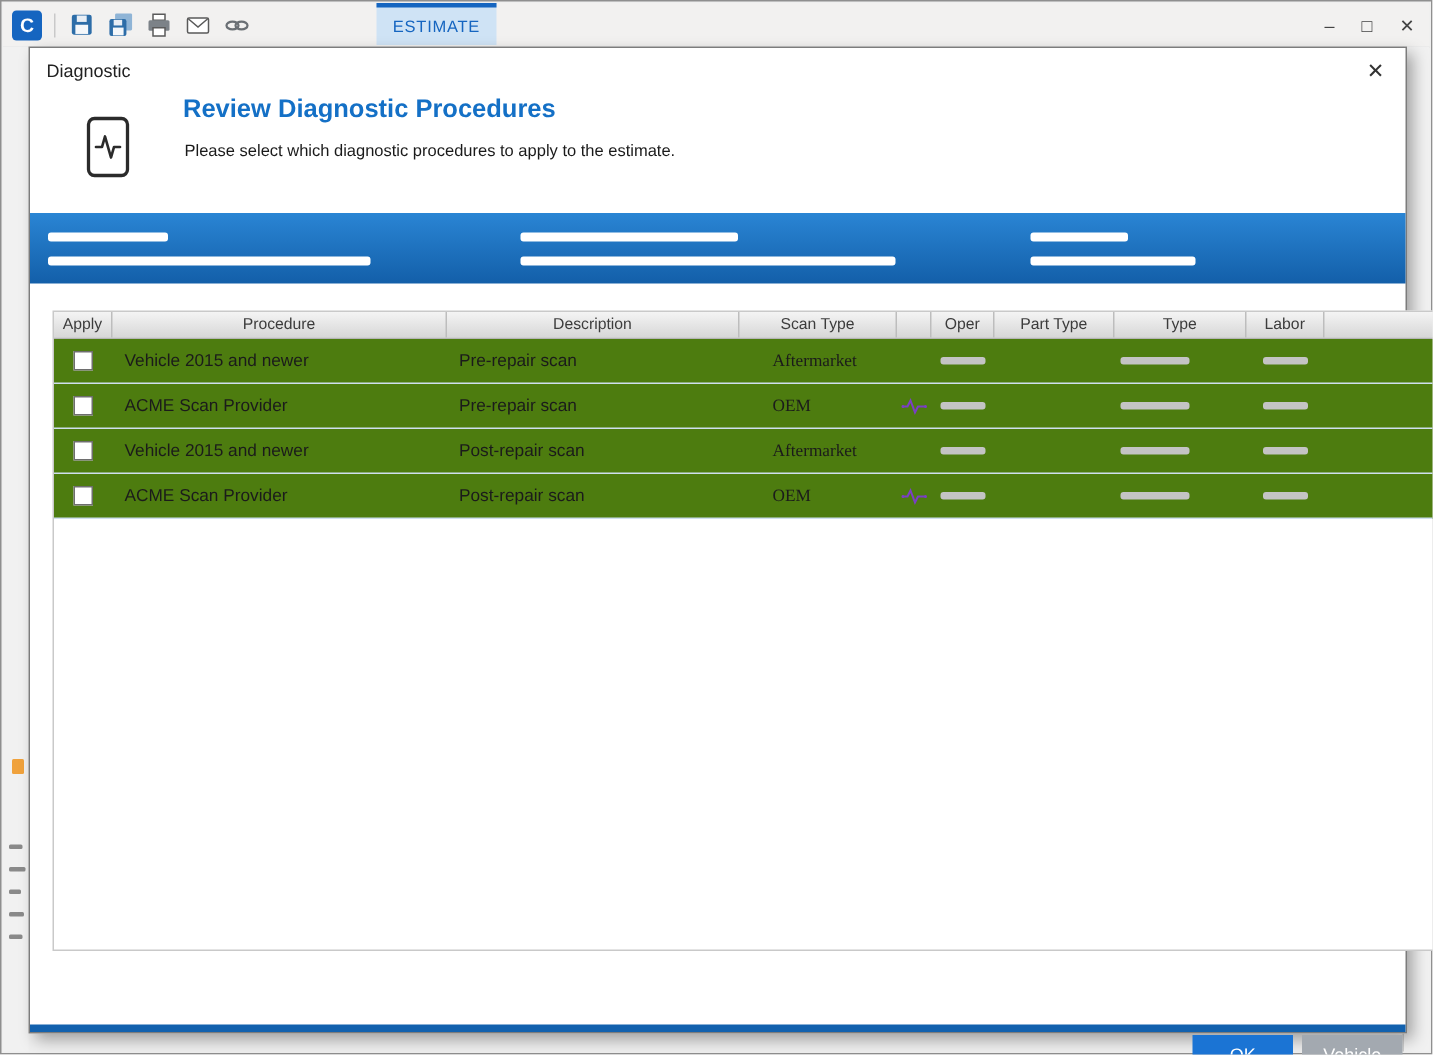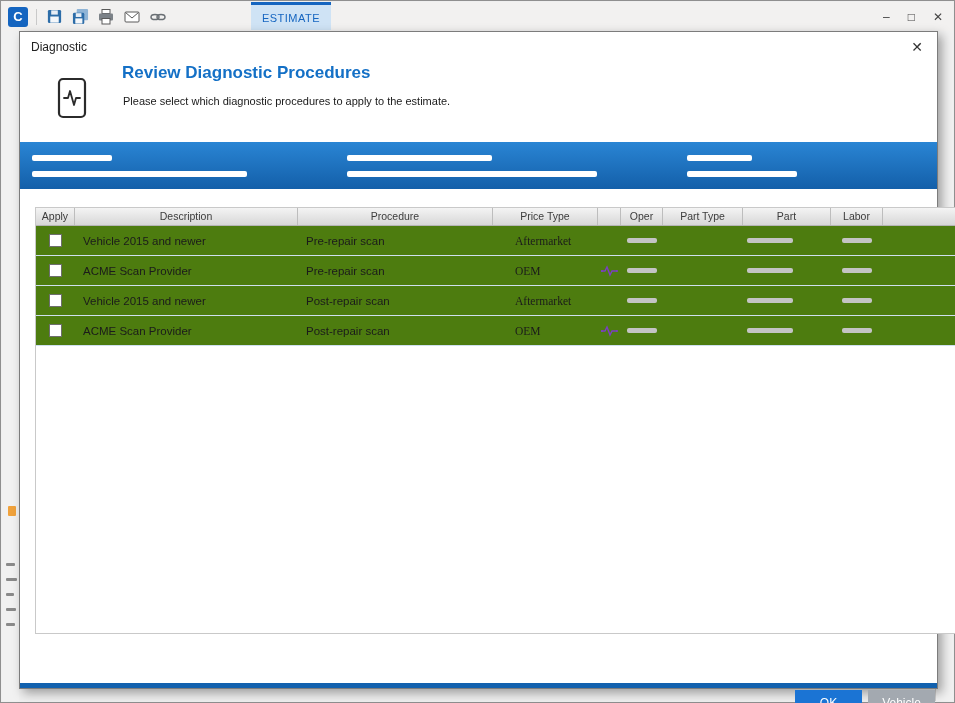--- a/index.html
+++ b/index.html
@@ -155,27 +155,27 @@
       <div class="rbar" style="left:12px;top:29px;width:215px;"></div>
       <div class="rbar" style="left:327px;top:13px;width:145px;"></div>
       <div class="rbar" style="left:327px;top:29px;width:250px;"></div>
       <div class="rbar" style="left:667px;top:13px;width:65px;"></div>
       <div class="rbar" style="left:667px;top:29px;width:110px;"></div>
     </div>
 
     <div class="table-box">
       <div class="thead">
         <div>Apply</div>
+        <div>Procedure</div>
         <div>Description</div>
-        <div>Procedure</div>
-        <div>Price Type</div>
+        <div>Scan Type</div>
         <div></div>
         <div>Oper</div>
         <div>Part Type</div>
-        <div>Part</div>
+        <div>Type</div>
         <div>Labor</div>
         <div></div>
       </div>
 
       <div class="trow">
         <div class="c-apply">
             <input type="checkbox" class="apply-cb" style="">
           </div>
         <div class="c-proc">Vehicle 2015 and newer</div>
         <div class="c-desc">Pre-repair scan</div>

